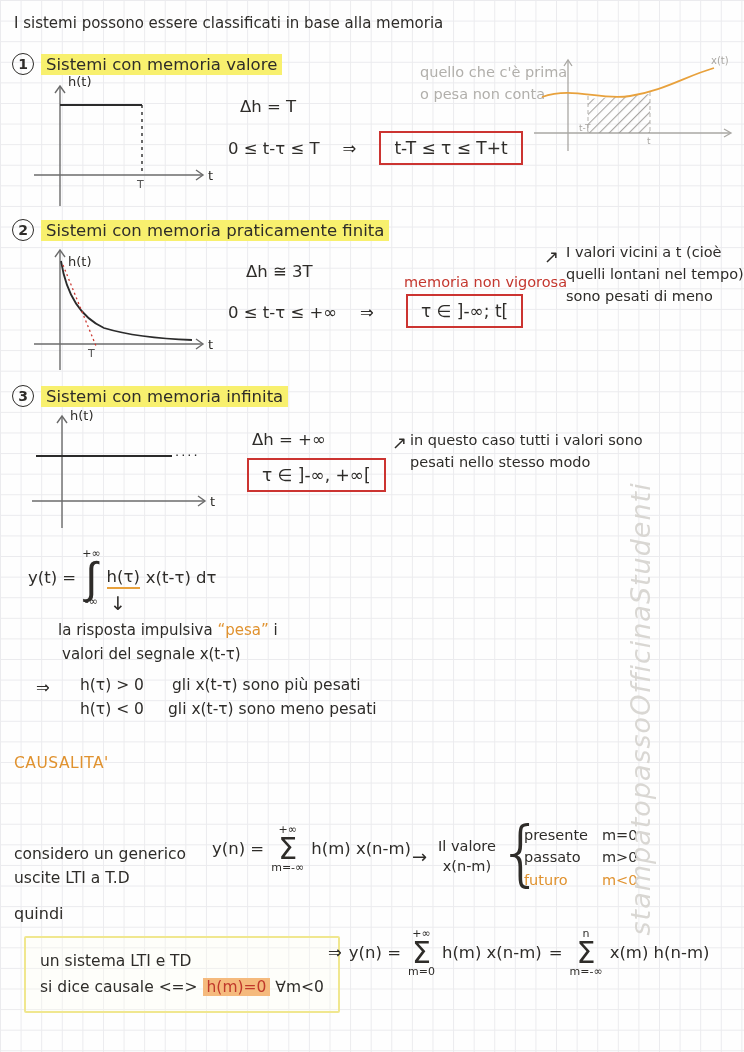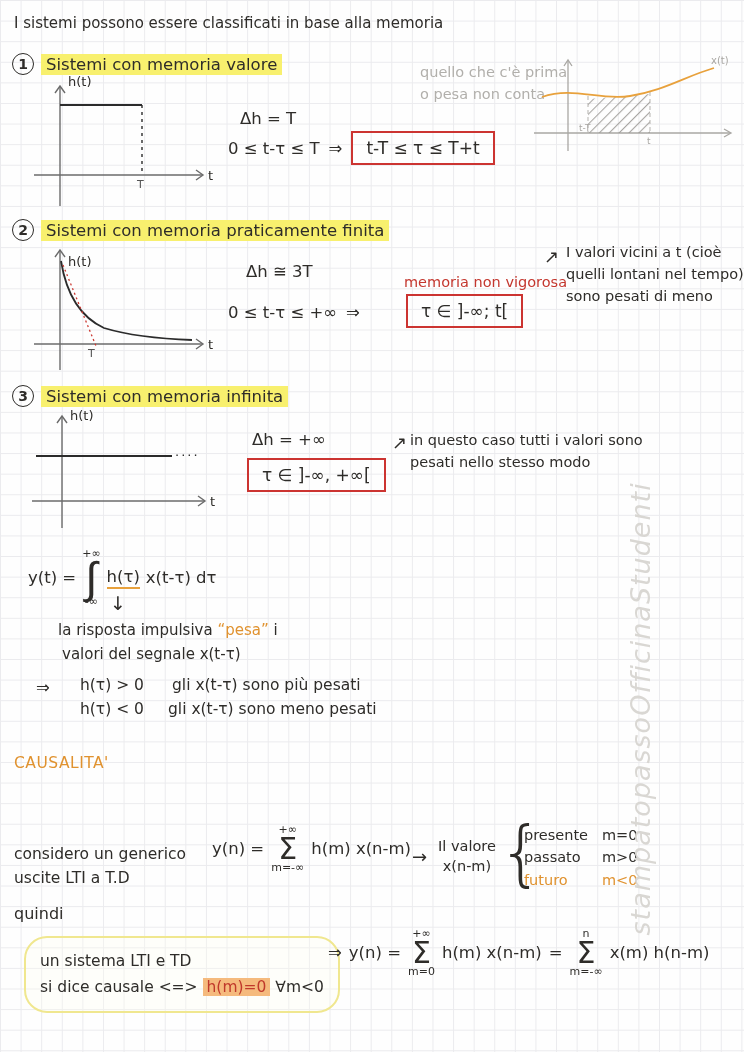--- a/index.html
+++ b/index.html
@@ -30,21 +30,21 @@
     border:2px solid #cc3431; padding:5px 13px; font-size:17px;
     display:inline-block; background:transparent;
   }
   .note { font-size:14.5px; line-height:1.5; }
   .sum-stack { display:inline-flex; flex-direction:column; align-items:center; line-height:1; }
   .sum-stack .lim { font-size:11px; line-height:1.1; }
   .sum-stack .sigma { font-size:30px; line-height:0.85; font-weight:400; }
   .int-stack { display:inline-flex; flex-direction:column; align-items:center; line-height:1; }
   .int-stack .lim { font-size:11px; line-height:1; }
   .int-stack .intsign { font-size:44px; line-height:0.85; font-weight:200; }
-  .frow { display:flex; align-items:center; gap:9px; }
+  .frow { display:flex; align-items:center; gap:23px; }
   .yellow-box {
     border:2px solid #f0e78f; border-radius:2px; padding:10px 14px;
     font-size:15.5px; line-height:1.7; background:rgba(255,255,240,0.25);
   }
   .watermark {
     width:440px; text-align:center; transform:rotate(-90deg);
     color:#d9d7d3; font-size:27px; font-style:italic; letter-spacing:1px;
     white-space:nowrap; user-select:none;
   }
   .u-orange { border-bottom:2px solid #e8a13c; padding-bottom:1px; }
@@ -76,21 +76,21 @@
       <g stroke="#2b2b2b" stroke-width="2" fill="none">
         <line x1="38" y1="25" x2="120" y2="25"></line>
         <line x1="120" y1="25" x2="120" y2="95" stroke-width="1.4" stroke-dasharray="3,4"></line>
       </g>
     </svg>
     <span class="graph-label" style="left:46px; top:-6px; color:#2e2c29;">h(t)</span>
     <span class="graph-label" style="left:186px; top:88px; color:#2e2c29;">t</span>
     <span class="graph-label" style="left:115px; top:98px; font-size:11px;">T</span>
   </div>
 
-  <div class="abs formula" style="left:240px; top:97px;margin-top:12px;">Δh = T</div>
+  <div class="abs formula" style="left:240px; top:97px;">Δh = T</div>
   <div class="abs frow" style="left:228px; top:131px;">
     <span class="formula">0 ≤ t-τ ≤ T</span>
     <span class="formula">⇒</span>
     <span class="red-box">t-T ≤ τ ≤ T+t</span>
   </div>
 
   <div class="abs note gray" style="left:420px; top:62px;">
     <span>quello che c'è prima</span><br>
     <span>o pesa non conta</span>
   </div>
@@ -234,21 +234,21 @@
       <span class="lbl">passato</span>
       <span>m&gt;0</span>
     </div>
     <div class="cases-row orange">
       <span class="lbl">futuro</span>
       <span>m&lt;0</span>
     </div>
   </div>
 
   <div class="abs" style="left:14px; top:904px; font-size:16px;">quindi</div>
-  <div class="abs yellow-box" style="left:24px; top:936px;border-radius:23px;">
+  <div class="abs yellow-box" style="left:24px; top:936px;">
     <span>un sistema LTI e TD</span><br>
     <span>si dice causale &lt;=&gt;</span>
     <span class="hl-peach">h(m)=0</span>
     <span>∀m&lt;0</span>
   </div>
 
   <div class="abs frow" style="left:328px; top:928px; gap:7px;">
     <span class="formula">⇒</span>
     <span class="formula">y(n) =</span>
     <span class="sum-stack">

